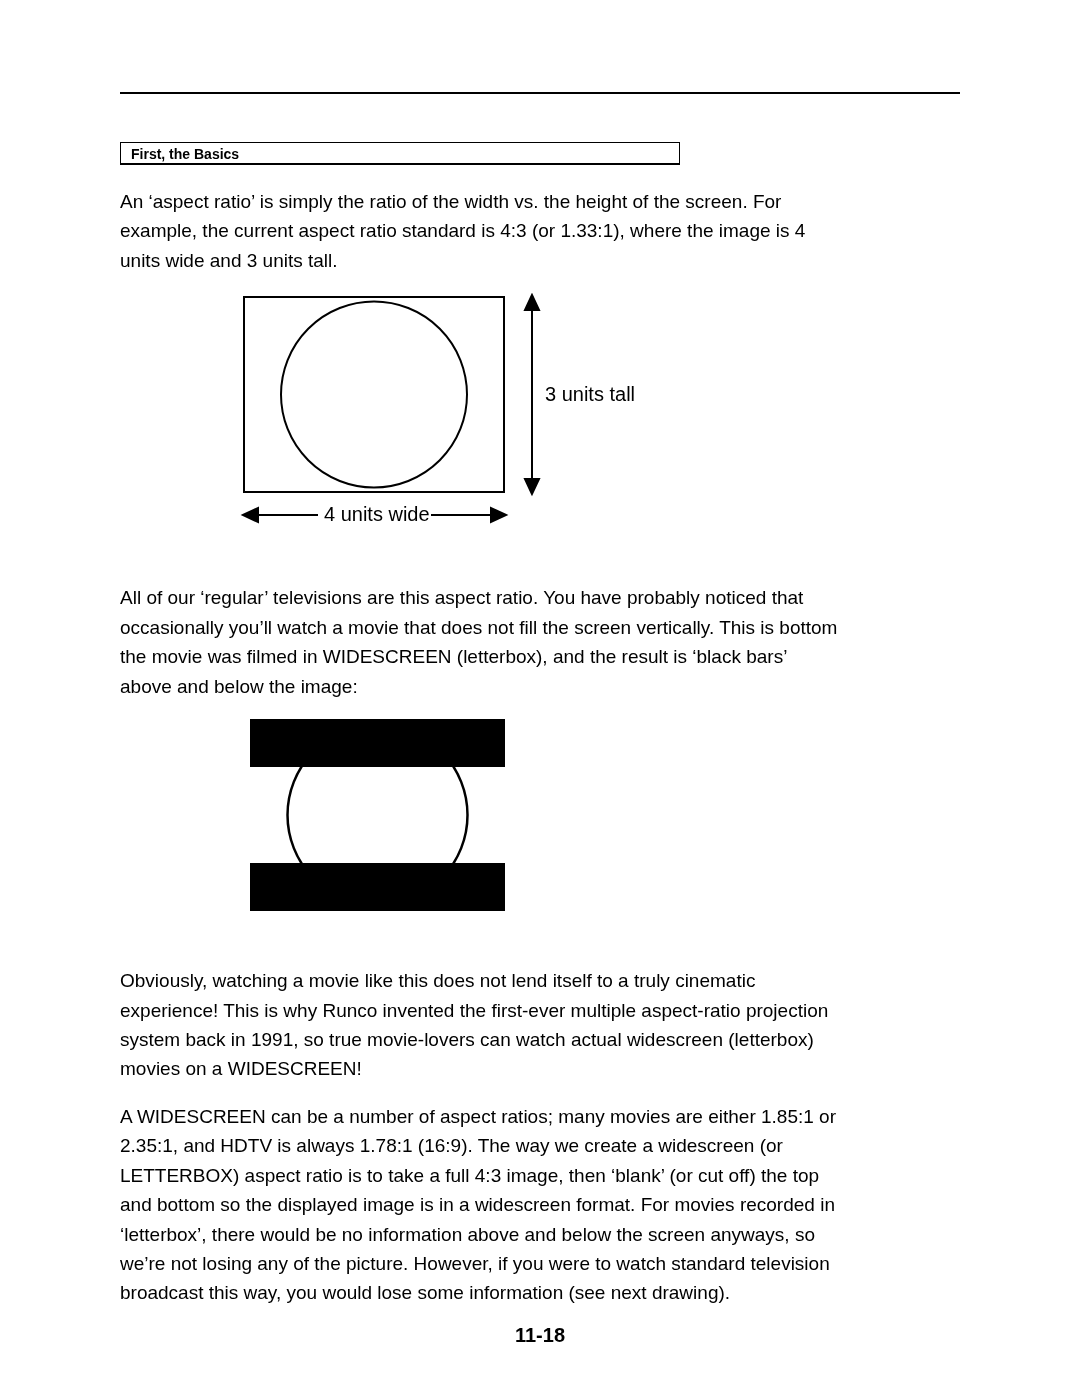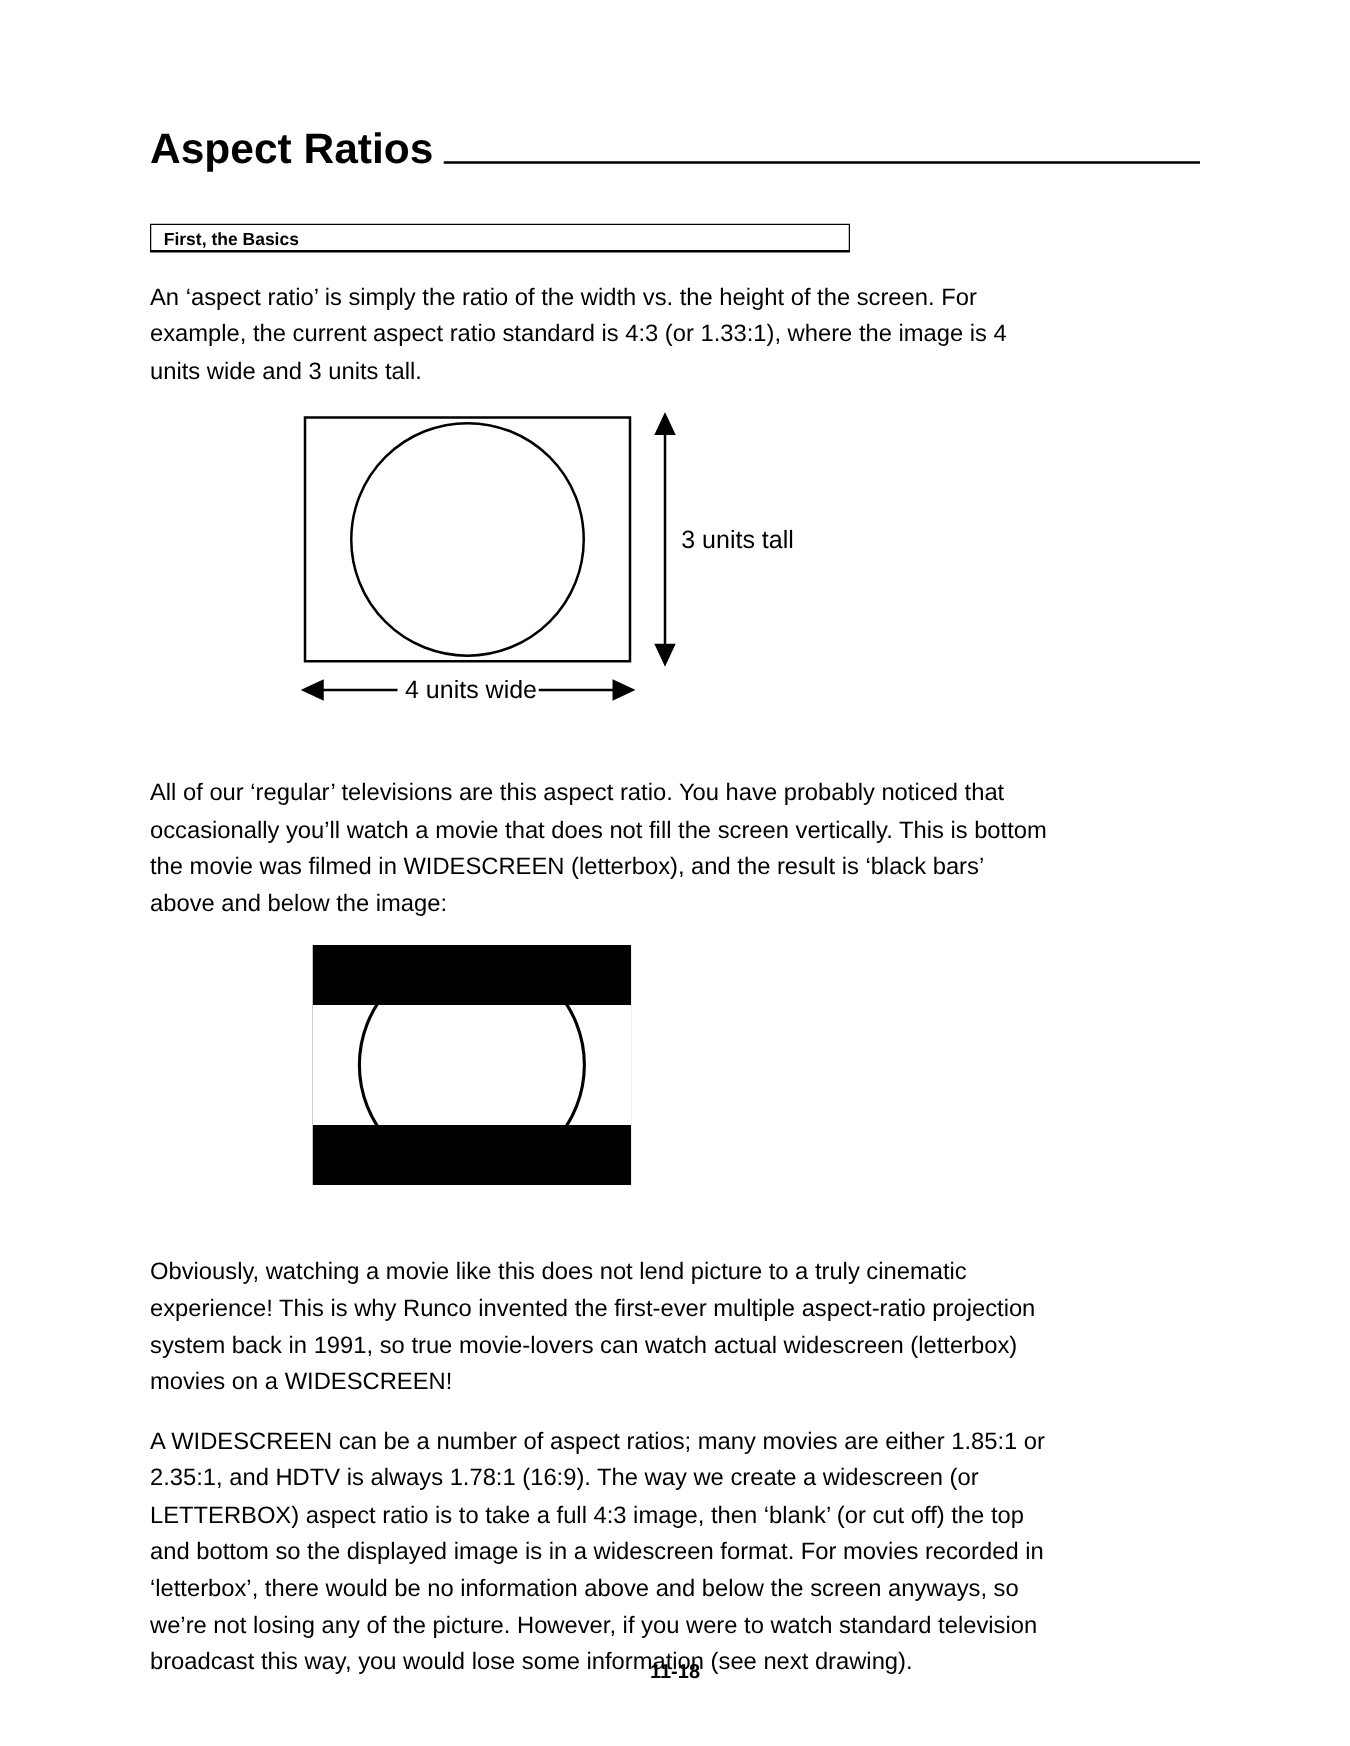--- a/index.html
+++ b/index.html
@@ -63,31 +63,30 @@
     margin: 10px 0 55px 130px;
   }
   .letterbox-wrap svg { display:block; }
 
   .page-num {
     position: absolute;
     bottom: 50px;
     left: 0;
     width: 100%;
     text-align: center;
-    font-size: 16px;
+    font-size: 20px;
     font-weight: bold;
   }
 </style>
 </head>
 <body>
 
 <div class="content">
 
   <div class="page-title-row">
-    <div class="page-title">Aspect Ratios</div>
     <div class="title-rule"></div>
   </div>
 
   <div class="section-box">First, the Basics</div>
 
   <p class="body">An ‘aspect ratio’ is simply the ratio of the width vs. the height of the screen. For example, the current aspect ratio standard is 4:3 (or 1.33:1), where the image is 4 units wide and 3 units tall.</p>
 
   <div class="diagram-wrap">
     <svg viewBox="0 0 560 260" width="560" height="260">
 
@@ -123,19 +122,19 @@
 
       <defs>
         <clipPath id="mid">
           <rect x="0" y="48" width="255" height="96"></rect>
         </clipPath>
       </defs>
       <circle cx="127.5" cy="96" r="90" fill="none" stroke="#000" stroke-width="2.5" clip-path="url(#mid)"></circle>
     </svg>
   </div>
 
-  <p class="body">Obviously, watching a movie like this does not lend picture to a truly cinematic experience! This is why Runco invented the first-ever multiple aspect-ratio projection system back in 1991, so true movie-lovers can watch actual widescreen (letterbox) movies on a WIDESCREEN!</p>
+  <p class="body">Obviously, watching a movie like this does not lend itself to a truly cinematic experience! This is why Runco invented the first-ever multiple aspect-ratio projection system back in 1991, so true movie-lovers can watch actual widescreen (letterbox) movies on a WIDESCREEN!</p>
 
   <p class="body">A WIDESCREEN can be a number of aspect ratios; many movies are either 1.85:1 or 2.35:1, and HDTV is always 1.78:1 (16:9). The way we create a widescreen (or LETTERBOX) aspect ratio is to take a full 4:3 image, then ‘blank’ (or cut off) the top and bottom so the displayed image is in a widescreen format. For movies recorded in ‘letterbox’, there would be no information above and below the screen anyways, so we’re not losing any of the picture. However, if you were to watch standard television broadcast this way, you would lose some information (see next drawing).</p>
 
 </div>
 
 <div class="page-num">11-18</div>
 
 </body></html>

